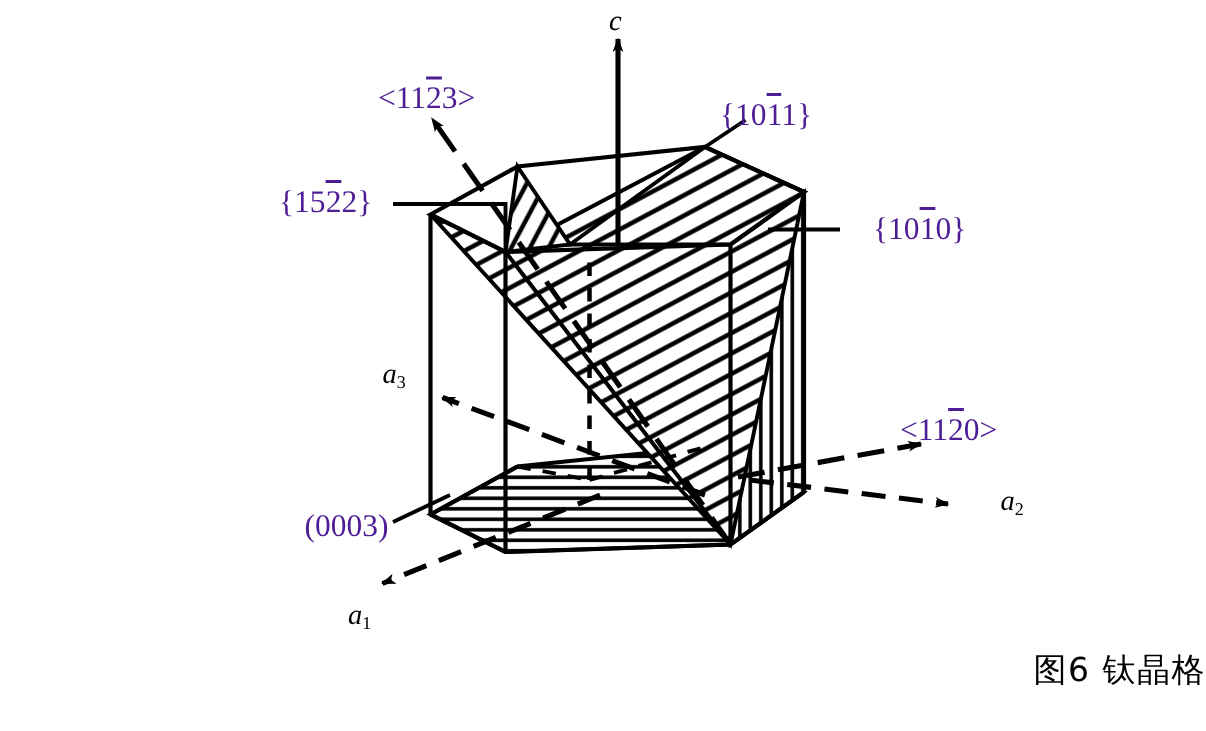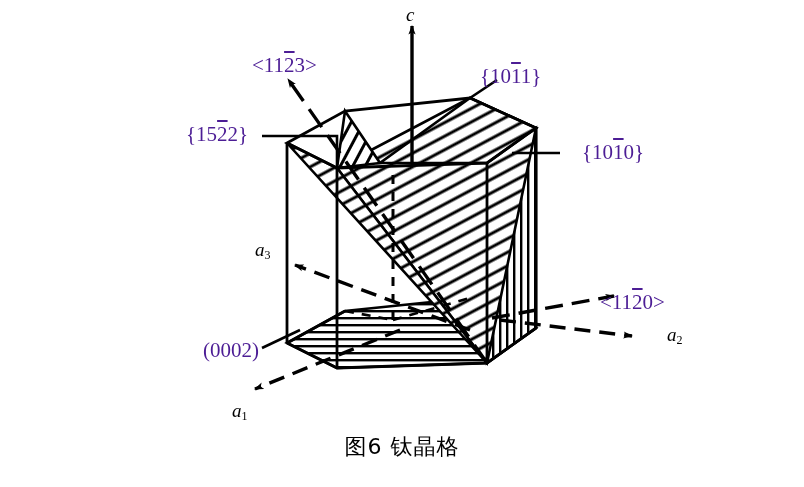--- a/index.html
+++ b/index.html
@@ -34,21 +34,21 @@
   .axis-lbl sub{
     font-style:normal;
     font-size:12px;
     vertical-align:-0.28em;
   }
   .caption{
     position:absolute;
     left:0;
     top:432px;
     width:804px;
-    text-align:center;
+    text-align:right;
     font-family:"DejaVu Sans", sans-serif;
     font-size:22px;
     letter-spacing:1px;
     color:#000;
   }
 </style>
 </head>
 <body>
 
 <div id="figure-root">
@@ -175,26 +175,26 @@
   </div>
 
   <div class="lbl" style="left:186px;top:124px;">
     <span>{15</span><span class="ov">2</span><span>2}</span>
   </div>
 
   <div class="lbl" style="left:566px;top:142px;margin-left:16px;">
     <span>{10</span><span class="ov">1</span><span>0}</span>
   </div>
 
-  <div class="lbl" style="left:600px;top:292px;">
+  <div class="lbl" style="left:600px;top:276px;">
     <span>&lt;11</span><span class="ov">2</span><span>0&gt;</span>
   </div>
 
   <div class="lbl" style="left:203px;top:340px;">
-    <span>(0002)</span>
+    <span>(0003)</span>
   </div>
 
   <div class="axis-lbl" style="left:406px;top:4px;">
     <span>c</span>
   </div>
 
   <div class="axis-lbl" style="left:232px;top:400px;">
     <span>a</span><sub>1</sub>
   </div>
 

